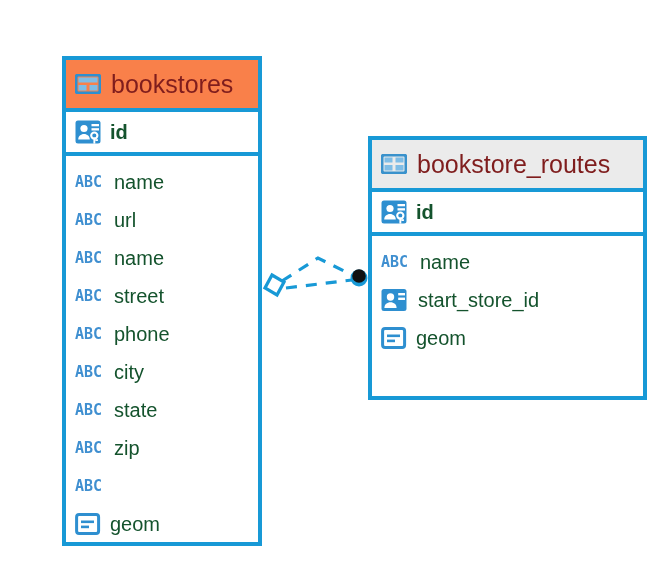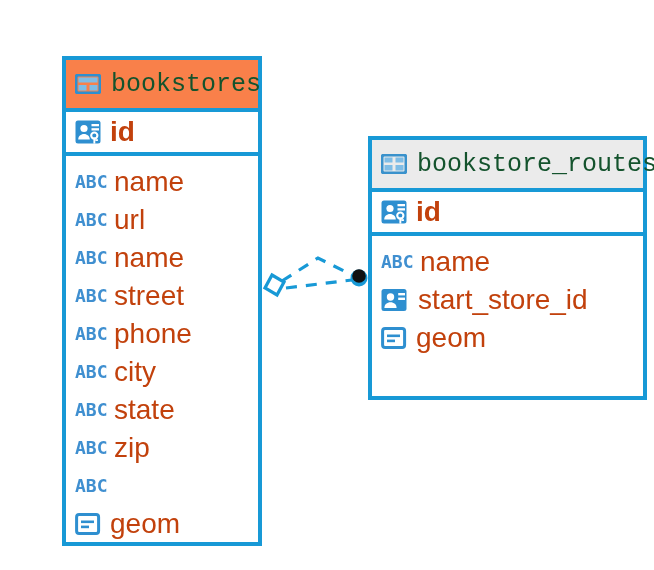--- a/index.html
+++ b/index.html
@@ -35,24 +35,23 @@
     box-sizing: border-box;
     height: 48px;
     padding: 0 10px 0 9px;
     gap: 10px;
   }
   .entity-header.orange { background: #f9804a; }
   .entity-header.gray   { background: #ebebeb; }
 
   .entity-title {
     font-size: 25px;
-    color: #14532d;
+    color: #7f1d1d;
     line-height: 1;
     white-space: nowrap;
-    font-family: Liberation Mono, monospace;
   }
 
   .pk-section {
     box-sizing: border-box;
     border-top: 4px solid #1899d6;
     border-bottom: 4px solid #1899d6;
     height: 48px;
     display: flex;
     align-items: center;
     padding: 0 10px 0 9px;
@@ -64,38 +63,38 @@
   }
 
   .field-row {
     display: flex;
     align-items: center;
     height: 38px;
     gap: 9px;
   }
 
   .field-label {
-    font-size: 28px;
-    color: #c2410c;
+    font-size: 20px;
+    color: #14532d;
     line-height: 1;
     white-space: nowrap;
   }
   .field-label.bold { font-weight: bold; }
 
   
   .icon {
     flex: 0 0 auto;
     display: block;
   }
   .icon svg { display: block; }
 
   
   .abc-icon {
     font-family: "DejaVu Sans Mono", monospace;
-    font-size: 18px;
+    font-size: 15px;
     font-weight: bold;
     letter-spacing: 0px;
     color: #3f8fd0;
     line-height: 1;
     width: 30px;
     flex: 0 0 auto;
   }
 
   
   .connector {

